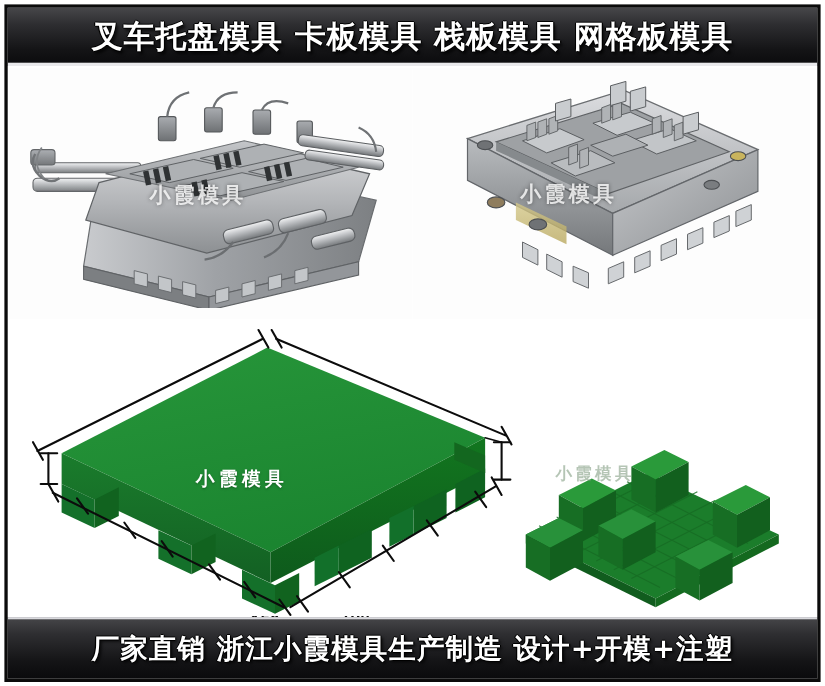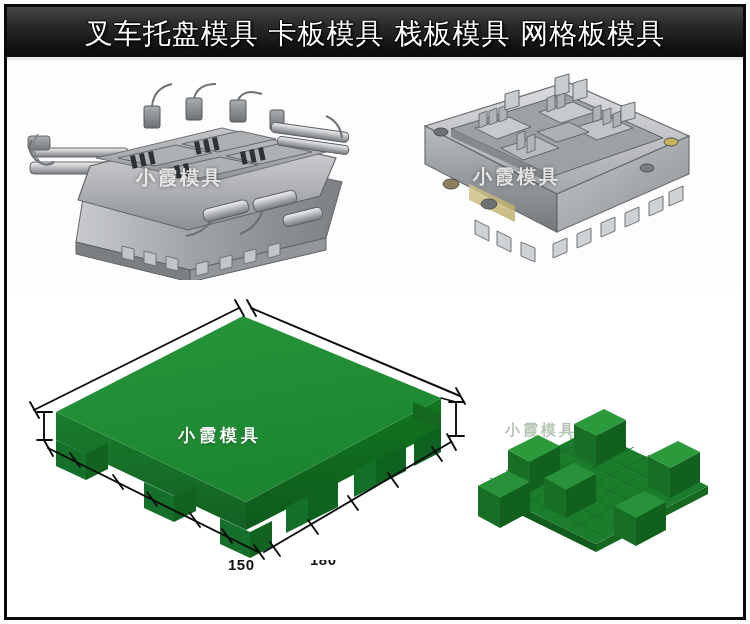--- a/index.html
+++ b/index.html
@@ -37,21 +37,21 @@
   }
   .banner-top{top:7px;height:53px;}
   .banner-bottom{bottom:7px;height:56px;}
   .banner-bottom::after{display:none;}
   .banner-bottom::before{
     content:"";position:absolute;left:0;right:0;top:0;height:2px;background:#d9d9dd;
   }
   .banner-text{
     color:#ffffff;
     font-family:"DejaVu Serif","Liberation Serif",serif;
-    font-weight:normal;
+    font-weight:bold;
     font-size:28px;
     letter-spacing:1px;
     white-space:nowrap;
     text-shadow:0 1px 0 #000, 1px 0 0 #000, -1px 0 0 #000, 0 -1px 0 #000,
                 2px 2px 3px rgba(0,0,0,.85);
     line-height:1;
   }
   .banner-bottom .banner-text{font-size:25px;}
 
   
@@ -456,15 +456,18 @@
   <div class="dim" style="left:44px;top:461px;">150</div>
   <div class="dim" style="left:80px;top:485px;">275</div>
   <div class="dim" style="left:124px;top:510px;">150</div>
   <div class="dim" style="left:168px;top:534px;">275</div>
   <div class="dim" style="left:228px;top:556px;">150</div>
   <div class="dim" style="left:310px;top:551px;">180</div>
 
   <div class="palletwm">小霞模具</div>
   <div class="palletwm2">小霞模具</div>
 
+  <div class="banner banner-bottom">
+    <div class="banner-text">厂家直销  浙江小霞模具生产制造  设计+开模+注塑</div>
+  </div>
 
   <div class="frame"></div>
 </div>
 
 </body></html>

